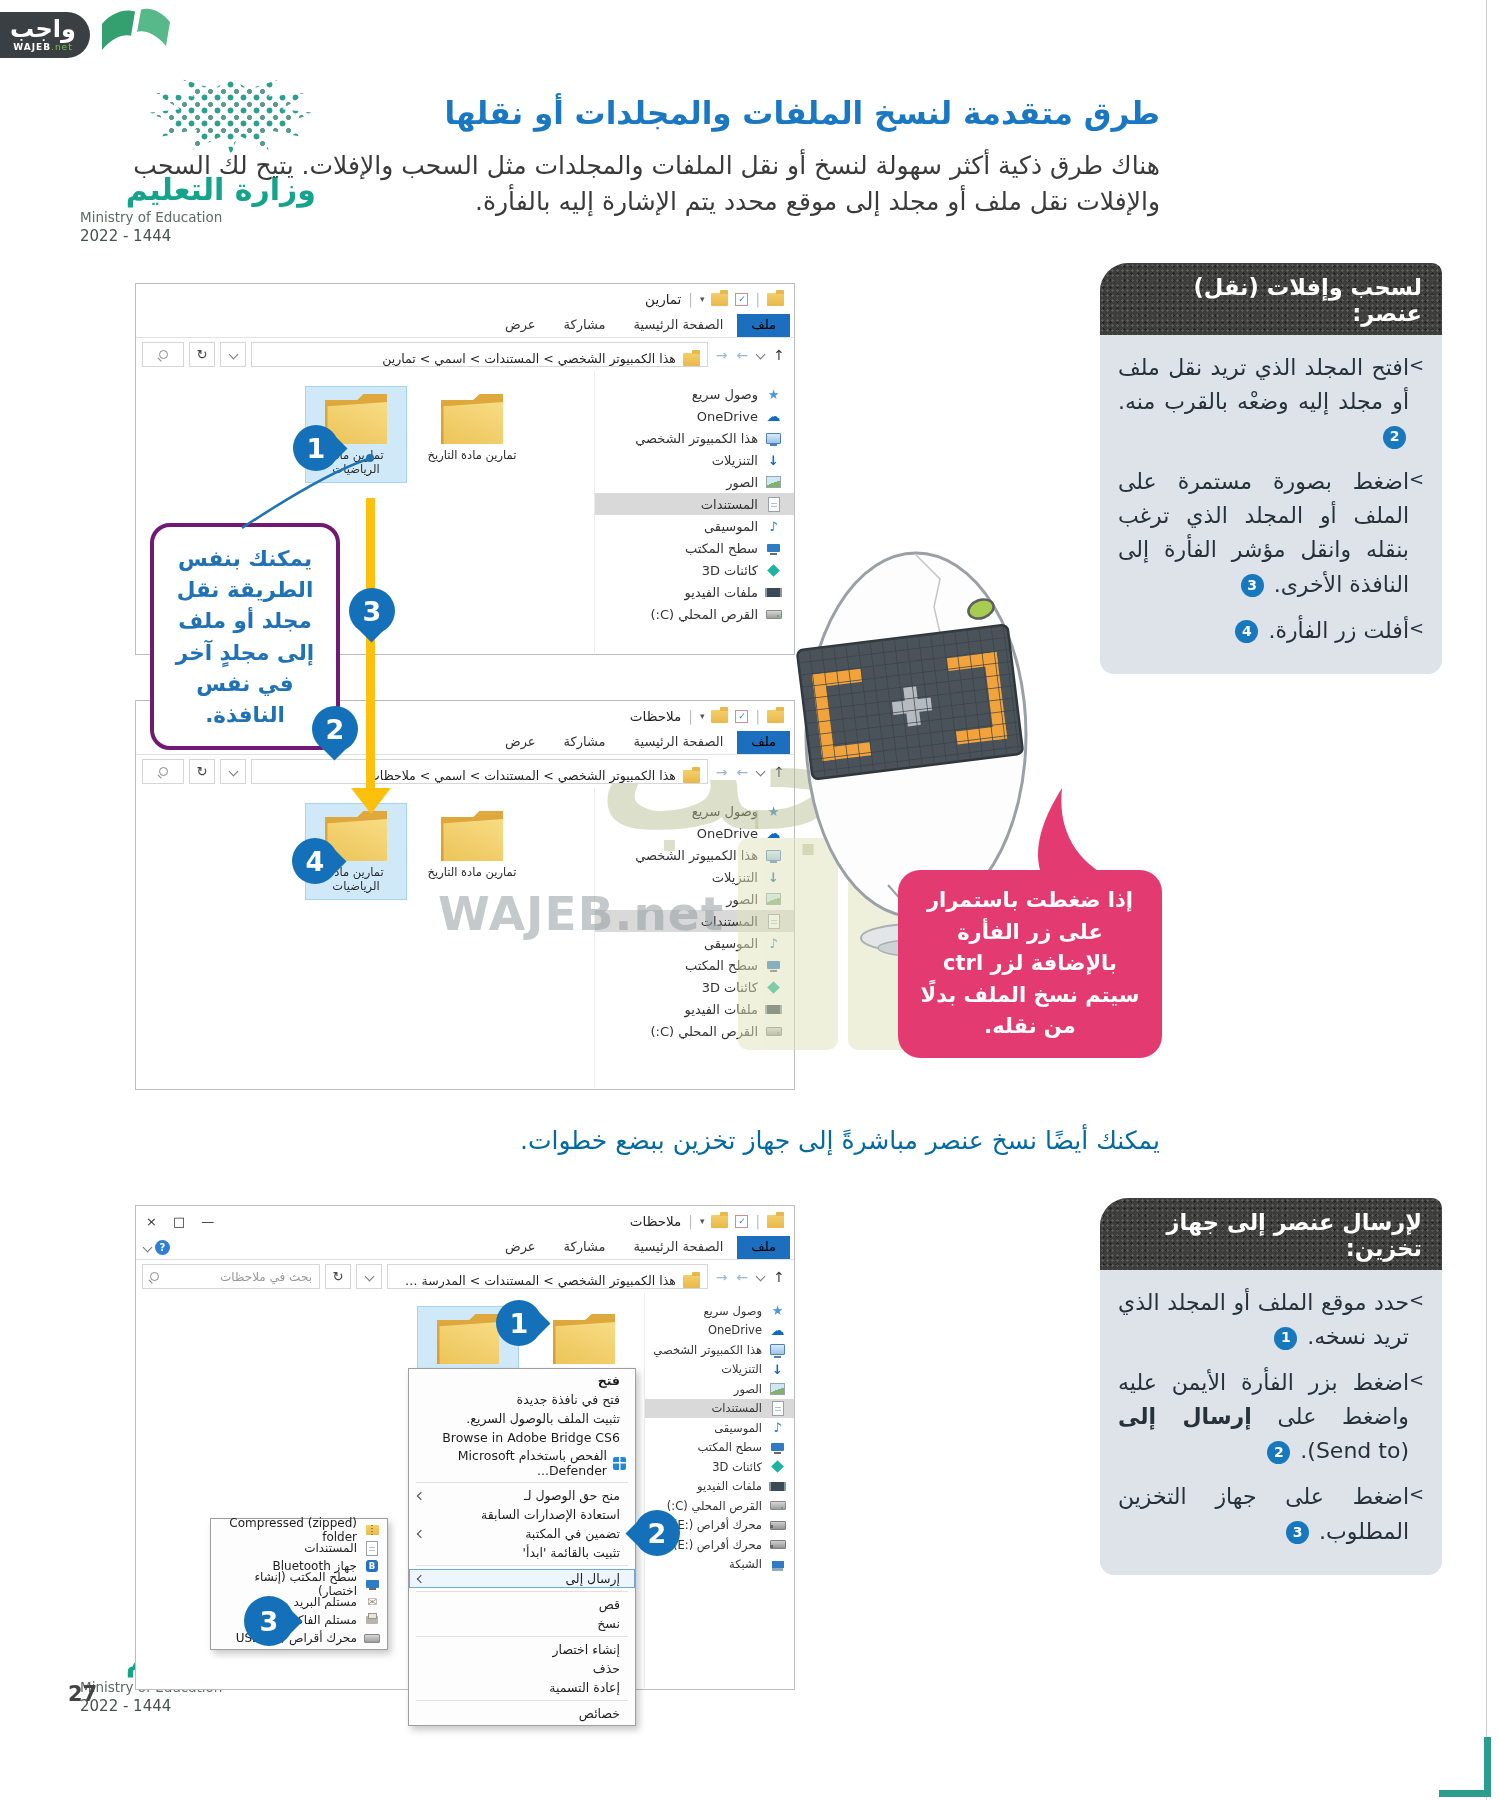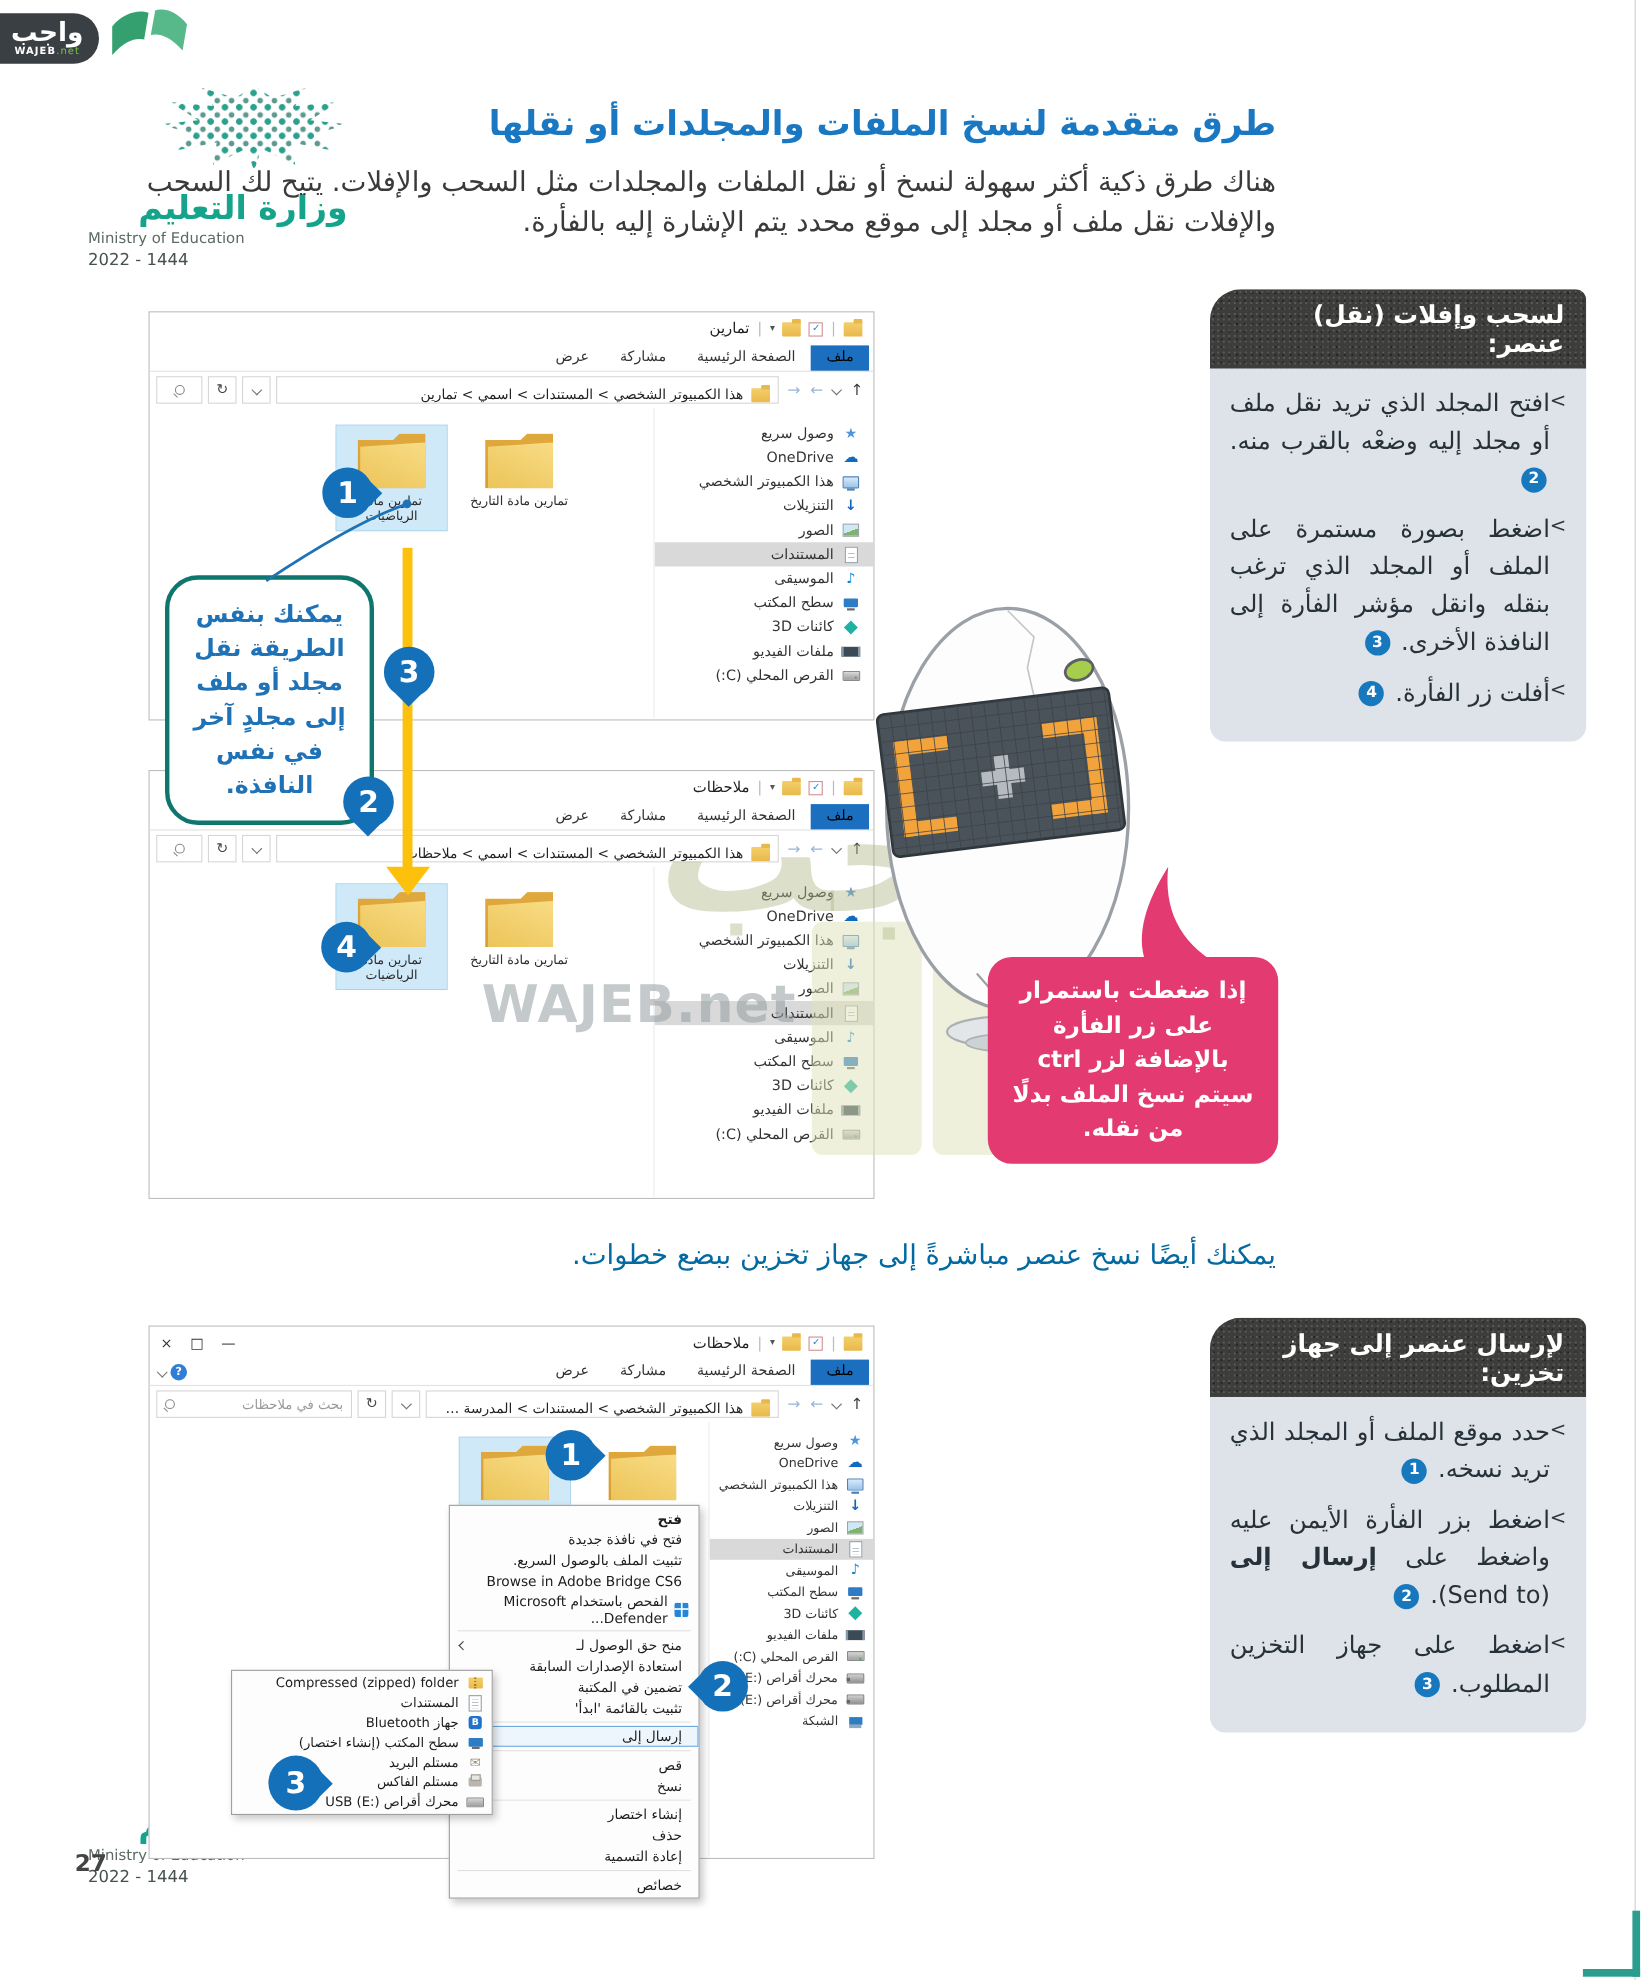--- a/index.html
+++ b/index.html
@@ -103,21 +103,21 @@
 .ic-drive::before,.ic2-usb::before{content:"";width:14px;height:7px;background:linear-gradient(#d6d6d6,#9e9e9e);border:1px solid #8a8a8a;border-radius:1px}
 .ic-drive::after{content:"";position:absolute;right:3px;bottom:5px;width:2px;height:2px;background:#3fae49;border-radius:50%}
 .ic-usb::before{content:"";width:14px;height:7px;background:linear-gradient(#cfcfcf,#939393);border:1px solid #7e7e7e;border-radius:1px}
 .ic-usb::after{content:"";position:absolute;left:1px;bottom:5px;width:3px;height:3px;background:#666}
 .ic-network::before{content:"";width:12px;height:7px;background:#2e7cc3}
 .ic-network::after{content:"";position:absolute;bottom:1px;left:3px;right:3px;height:3px;background:#8fa8bd}
 
 
 .menu{position:absolute;background:#fdfdfd;border:1px solid #9f9f9f;box-shadow:3px 4px 7px rgba(0,0,0,.22);direction:rtl;padding:2px 0;font-size:12.5px;color:#1d1d1d}
 #context-menu{left:408px;top:1368px;width:228px;z-index:5}
-#sendto-menu{left:210px;top:1518px;width:238px;z-index:6;font-size:12px}
+#sendto-menu{left:210px;top:1518px;width:178px;z-index:6;font-size:12px}
 .cm-item{display:flex;align-items:center;gap:6px;min-height:19px;padding:1px 9px;position:relative}
 .cm-item.f-bold{font-weight:bold}
 .cm-item.f-highlight{outline:1px solid #6fa8dc;outline-offset:-1px;background:#eef6fd}
 .cm-item.f-sep{min-height:0;height:1px;background:#e1e1e1;margin:3px 7px;padding:0}
 .cm-arrow{position:absolute;left:9px;width:6px;height:6px;border-left:1.4px solid #444;border-bottom:1.4px solid #444;transform:rotate(45deg);visibility:hidden}
 .cm-item.f-submenu .cm-arrow{visibility:visible}
 .cm-ic{width:0;height:13px;flex:none;position:relative}
 .cm-ic.cmi-defender{width:13px;background:#2386d8;border-radius:2px;background-image:linear-gradient(#fff,#fff),linear-gradient(#fff,#fff);background-size:1.5px 100%,100% 1.5px;background-position:center;background-repeat:no-repeat}
 .sm-item{display:flex;align-items:center;gap:7px;height:18px;padding:0 7px}
 .ic2{width:16px;height:14px;flex:none;display:flex;align-items:center;justify-content:center;position:relative;font-size:12px}
@@ -132,21 +132,21 @@
 .callout{position:absolute;width:342px;border-radius:28px 10px 14px 14px;overflow:hidden;background:#dde3e9;z-index:4;direction:rtl}
 #callout1{left:1100px;top:263px}
 #callout2{left:1100px;top:1198px}
 .co-head{background:#3d3d3b;background-image:radial-gradient(rgba(255,255,255,.16) 1px,transparent 1.3px),radial-gradient(rgba(0,0,0,.4) 1px,transparent 1.3px);background-size:5px 5px,7px 7px;color:#fff;font-size:22.5px;font-weight:bold;padding:11px 20px 9px;text-align:right}
 .co-body{padding:16px 18px 14px;color:#27313a;font-size:22px;line-height:1.55;text-align:justify}
 .co-step{position:relative;padding-right:15px;margin-bottom:12px}
 .co-step::before{content:"<";position:absolute;right:0;top:0;direction:ltr;unicode-bidi:bidi-override;font-size:18px;color:#2b3640}
 .nc{display:inline-flex;width:23px;height:23px;border-radius:50%;background:#1878be;color:#fff;font-size:14px;font-weight:bold;align-items:center;justify-content:center;vertical-align:middle;margin-right:3px}
 
 
-#bubble{position:absolute;left:150px;top:523px;width:190px;padding:16px 10px;border:4px solid #0f766e;border-radius:30px;background:#fff;color:#1f72b5;font-size:21.5px;font-weight:bold;text-align:center;line-height:1.45;z-index:4;direction:rtl}
+#bubble{position:absolute;left:150px;top:523px;width:190px;padding:16px 10px;border:4px solid #701a75;border-radius:20px;background:#fff;color:#1f72b5;font-size:21.5px;font-weight:bold;text-align:center;line-height:1.45;z-index:4;direction:rtl}
 #bubble-connector{position:absolute;left:200px;top:448px;z-index:4}
 
 
 #pink-note{position:absolute;left:898px;top:870px;width:264px;background:#e43a72;border-radius:22px;padding:15px 16px;color:#fff;font-size:21px;font-weight:bold;line-height:1.5;text-align:center;z-index:5;direction:rtl}
 #pink-tail{position:absolute;left:1002px;top:780px;z-index:5}
 
 
 #yarrow{position:absolute;left:366px;top:498px;width:9px;height:292px;background:#fdc10d;z-index:3}
 #yarrow-head{position:absolute;left:351px;top:788px;width:0;height:0;border-left:20px solid transparent;border-right:20px solid transparent;border-top:26px solid #fdc10d;z-index:3}
 

